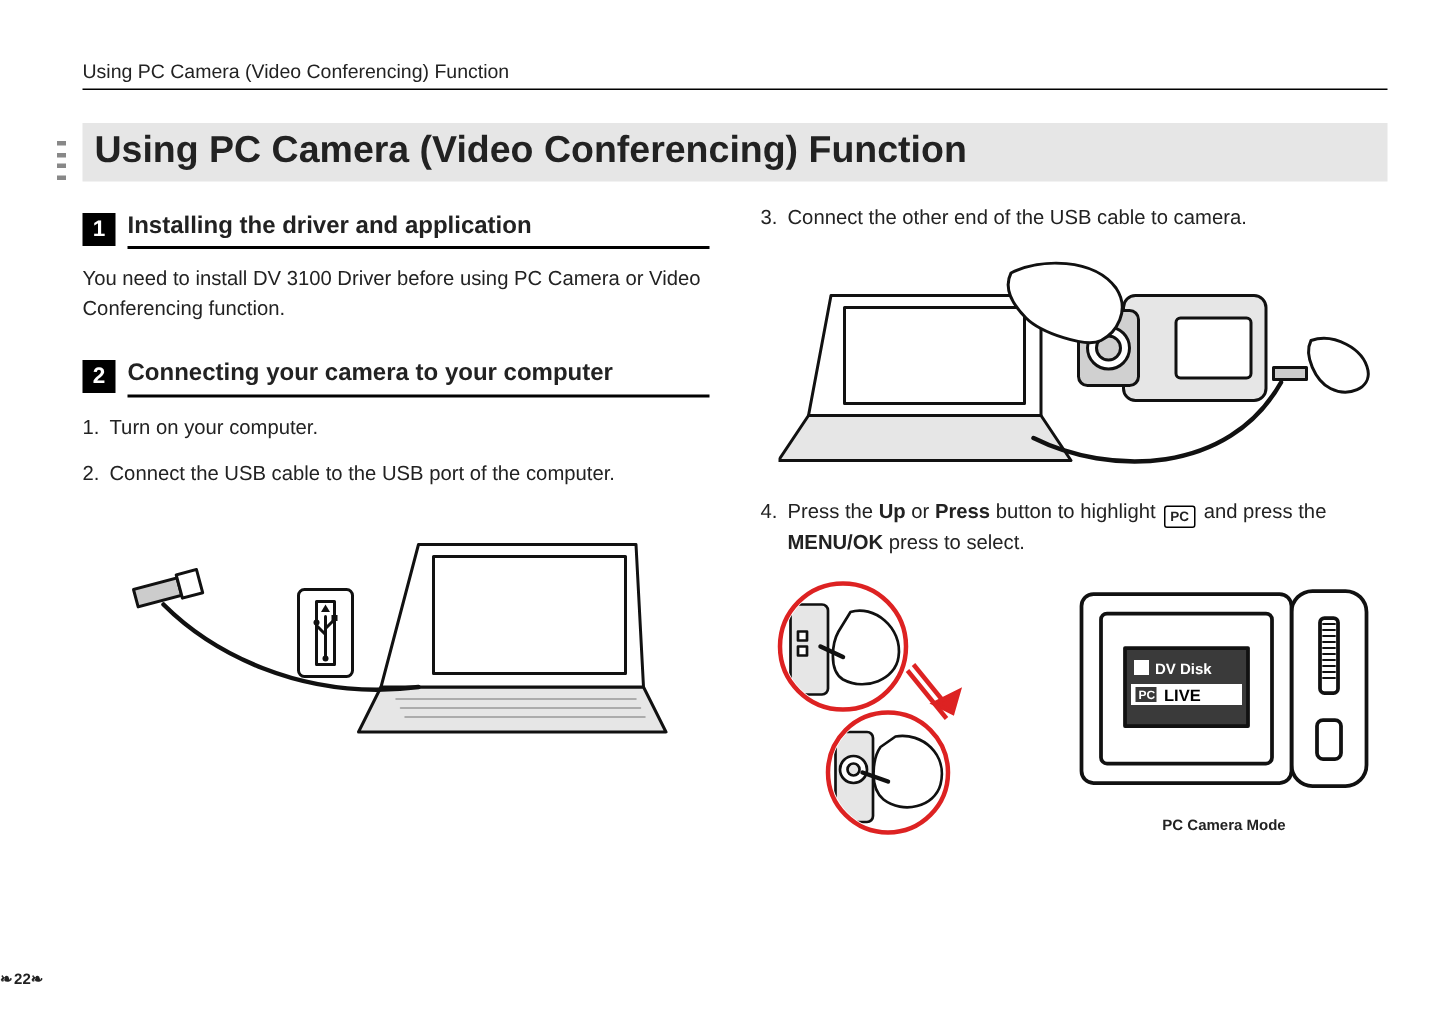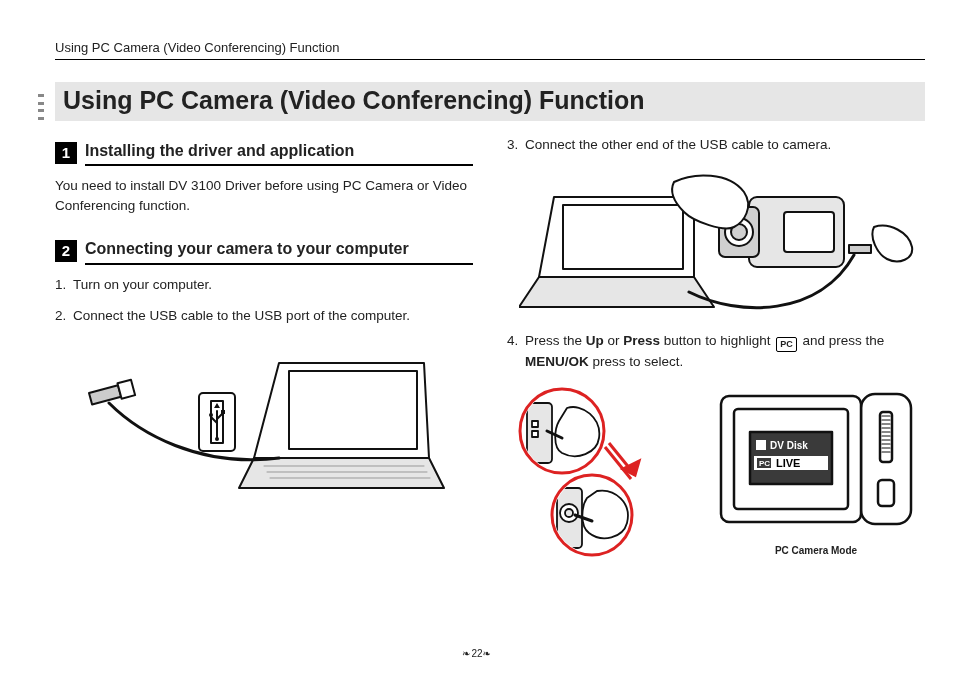--- a/index.html
+++ b/index.html
@@ -117,23 +117,23 @@
     text-align: center;
     font-weight: bold;
     font-size: 10px;
     margin-top: 4px;
   }
   .page-num {
     position: absolute;
     bottom: 18px;
     left: 0;
     width: 954px;
-    text-align: center;
+    text-align: left;
     font-size: 10px;
-    font-weight: normal;
+    font-weight: bold;
   }
   .bold { font-weight: bold; }
   .ital-bold { font-weight: bold; font-style: italic; }
   .step-row {
     display: flex;
     gap: 4px;
   }
   .step-num { flex: 0 0 14px; }
   .step-txt { flex: 1 1 auto; }
 </style>

